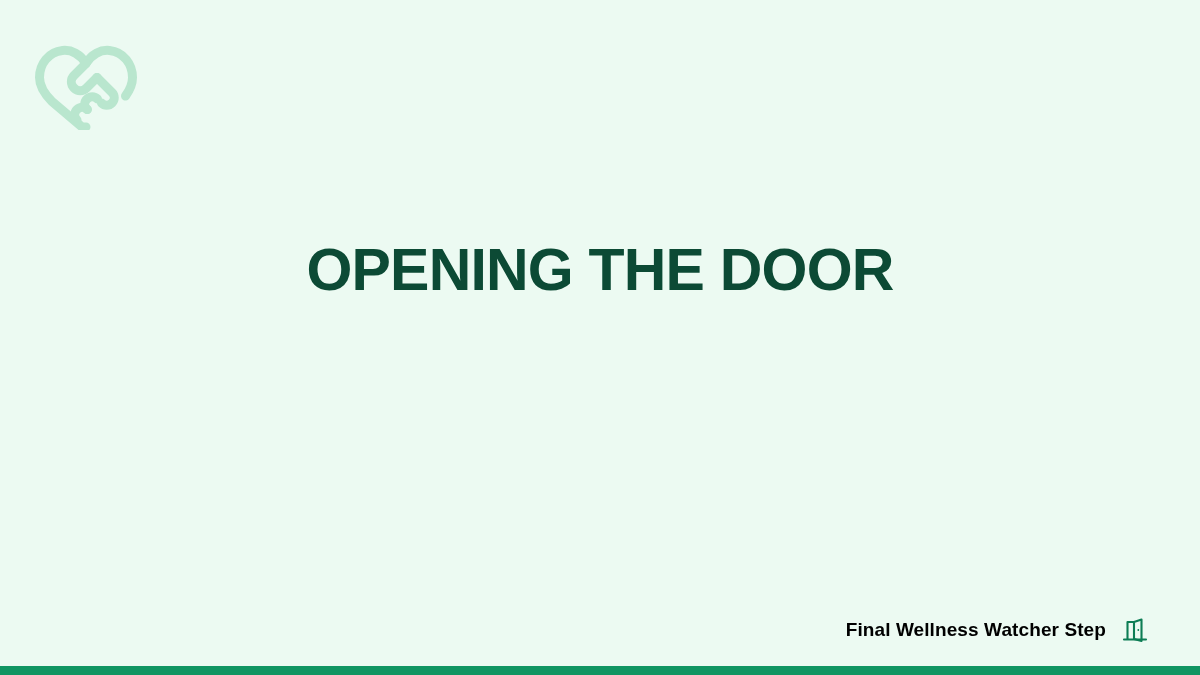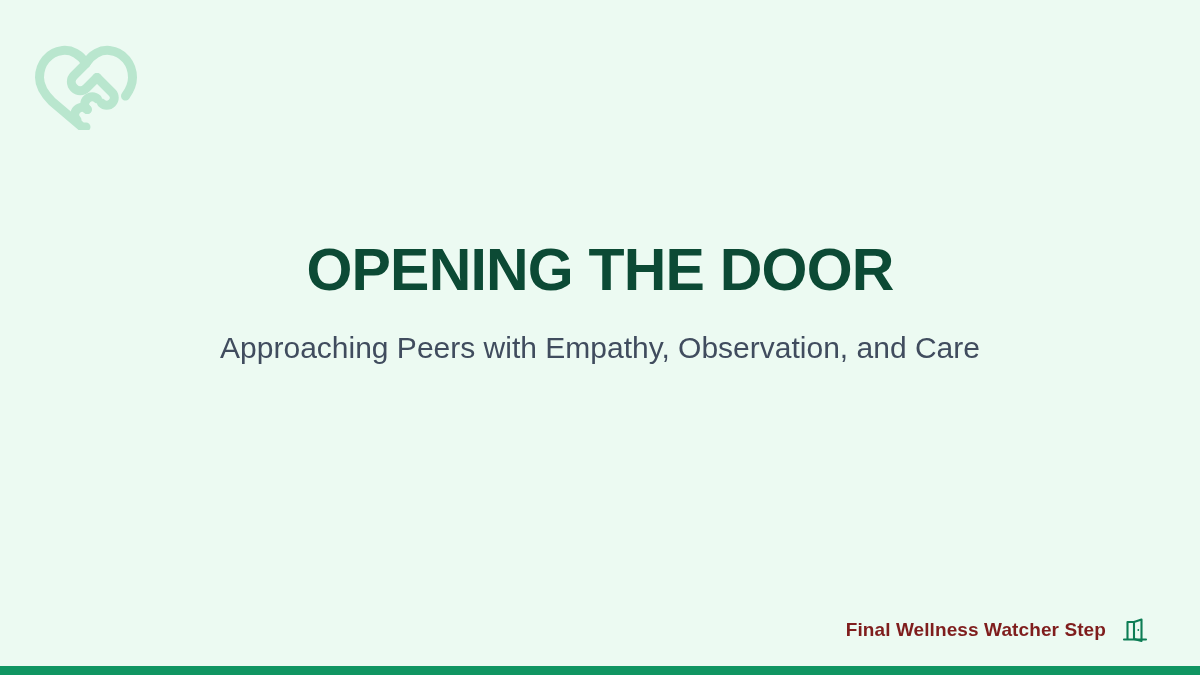--- a/index.html
+++ b/index.html
@@ -72,21 +72,21 @@
     bottom: 30px;
     display: flex;
     align-items: center;
     gap: 14px;
   }
 
   .footer-label {
     font-size: 19px;
     font-weight: 700;
     letter-spacing: 0.1px;
-    color: #7f1d1d;
+    color: #000000;
     white-space: nowrap;
   }
 
   .footer-icon { line-height: 0; }
   .footer-icon svg { display: block; width: 30px; height: 30px; }
 
   
   .accent-bar {
     position: absolute;
     left: 0;
@@ -109,21 +109,20 @@
                C98.5 42.5 95.5 48.5 91.5 54"></path>
       <path d="M52 21.5 L40 33.5 C36.5 37 36.5 42.5 40 46 C43.5 49.5 49 49.5 52.5 46 L63 35.5"></path>
       <path d="M63 35.5 L78 50.5 C81 53.5 81 58 78 61 C75 64 70.5 64 67.5 61"></path>
       <path d="M63.5 57 C60.5 54 56 54 53 57 C50 60 50 64.5 53 67.5"></path>
       <path d="M53.5 67.5 C50.5 64.5 46 64.5 43 67.5 C40 70.5 40 75 43 78"></path>
     </svg>
   </div>
 
   <div class="title-block">
     <h1 class="slide-title">OPENING THE DOOR</h1>
-    <p class="slide-subtitle">Approaching Peers with Empathy, Observation, and Care</p>
   </div>
 
   <div class="footer-badge">
     <span class="footer-label">Final Wellness Watcher Step</span>
     <span class="footer-icon">
       <svg viewBox="0 0 30 30" fill="none" xmlns="http://www.w3.org/2000/svg" stroke="#0d7d55" stroke-width="2.1" stroke-linecap="round" stroke-linejoin="round">
         <path d="M4 24.5 H26"></path>
         <path d="M7.5 24 V7 H14"></path>
         <path d="M21.5 4.5 L14 7 V24 L21.5 26 Z"></path>
         <circle cx="18.3" cy="15" r="0.9" fill="#0d7d55" stroke="none"></circle>

